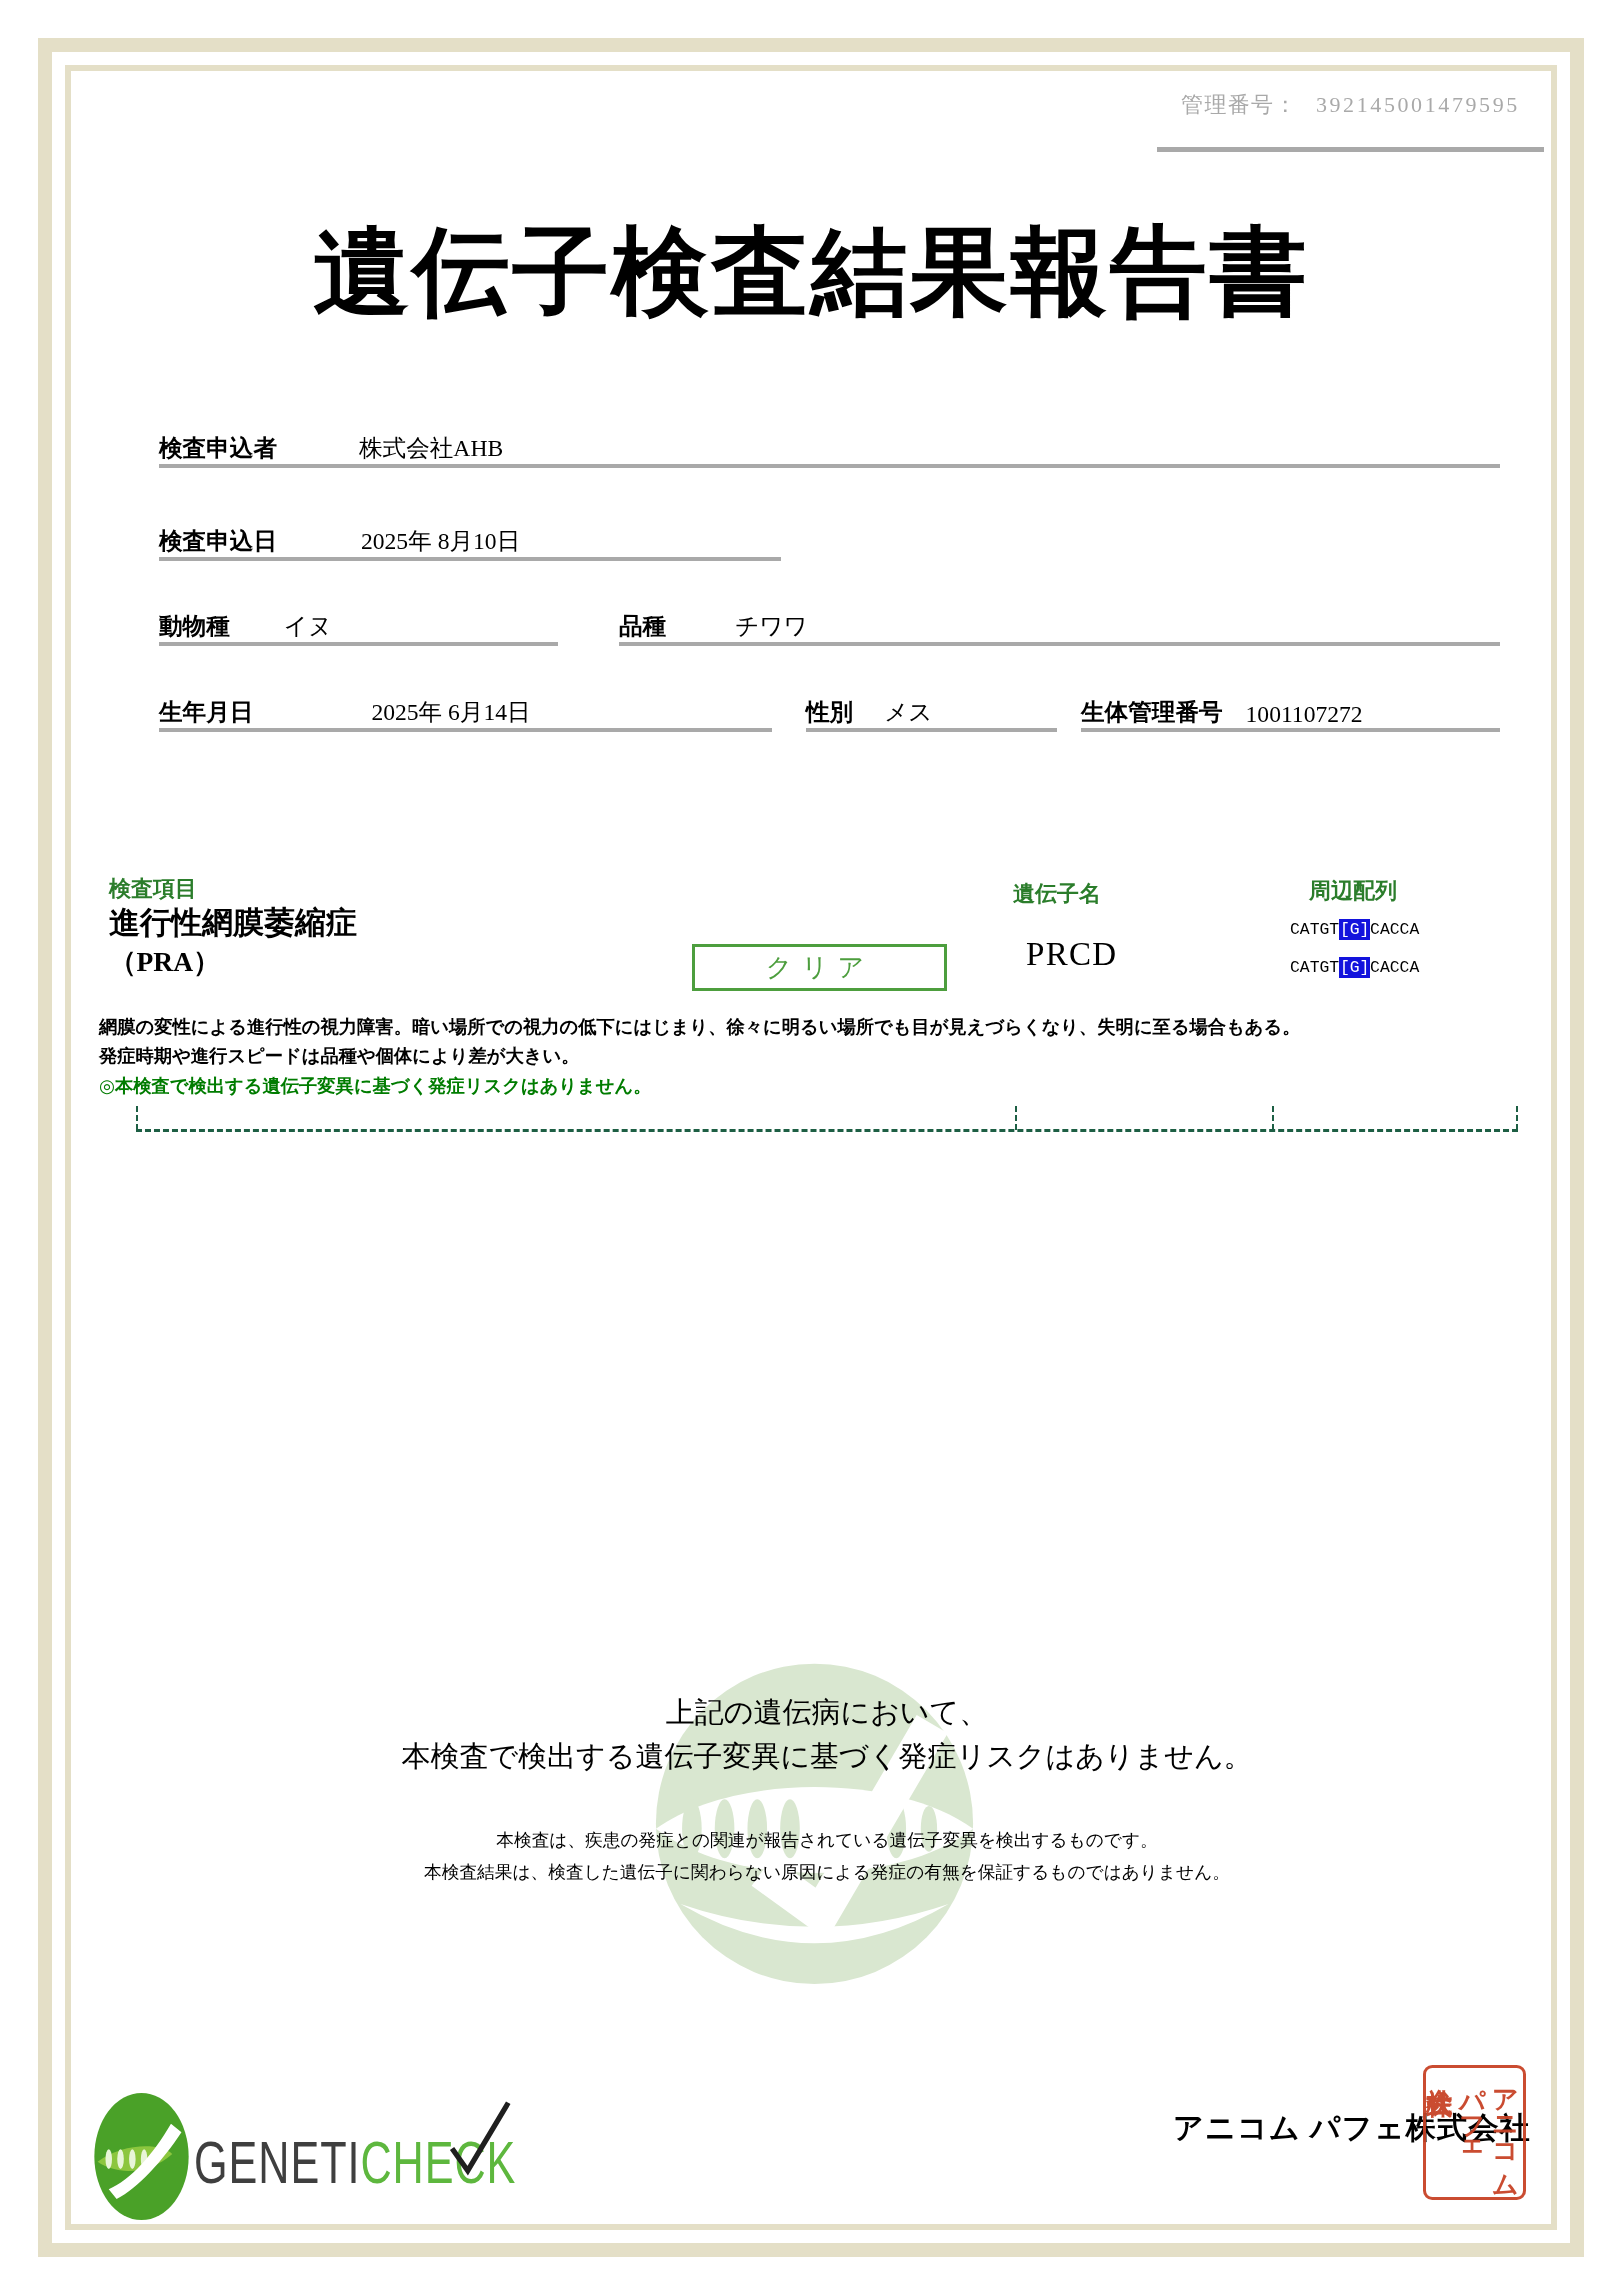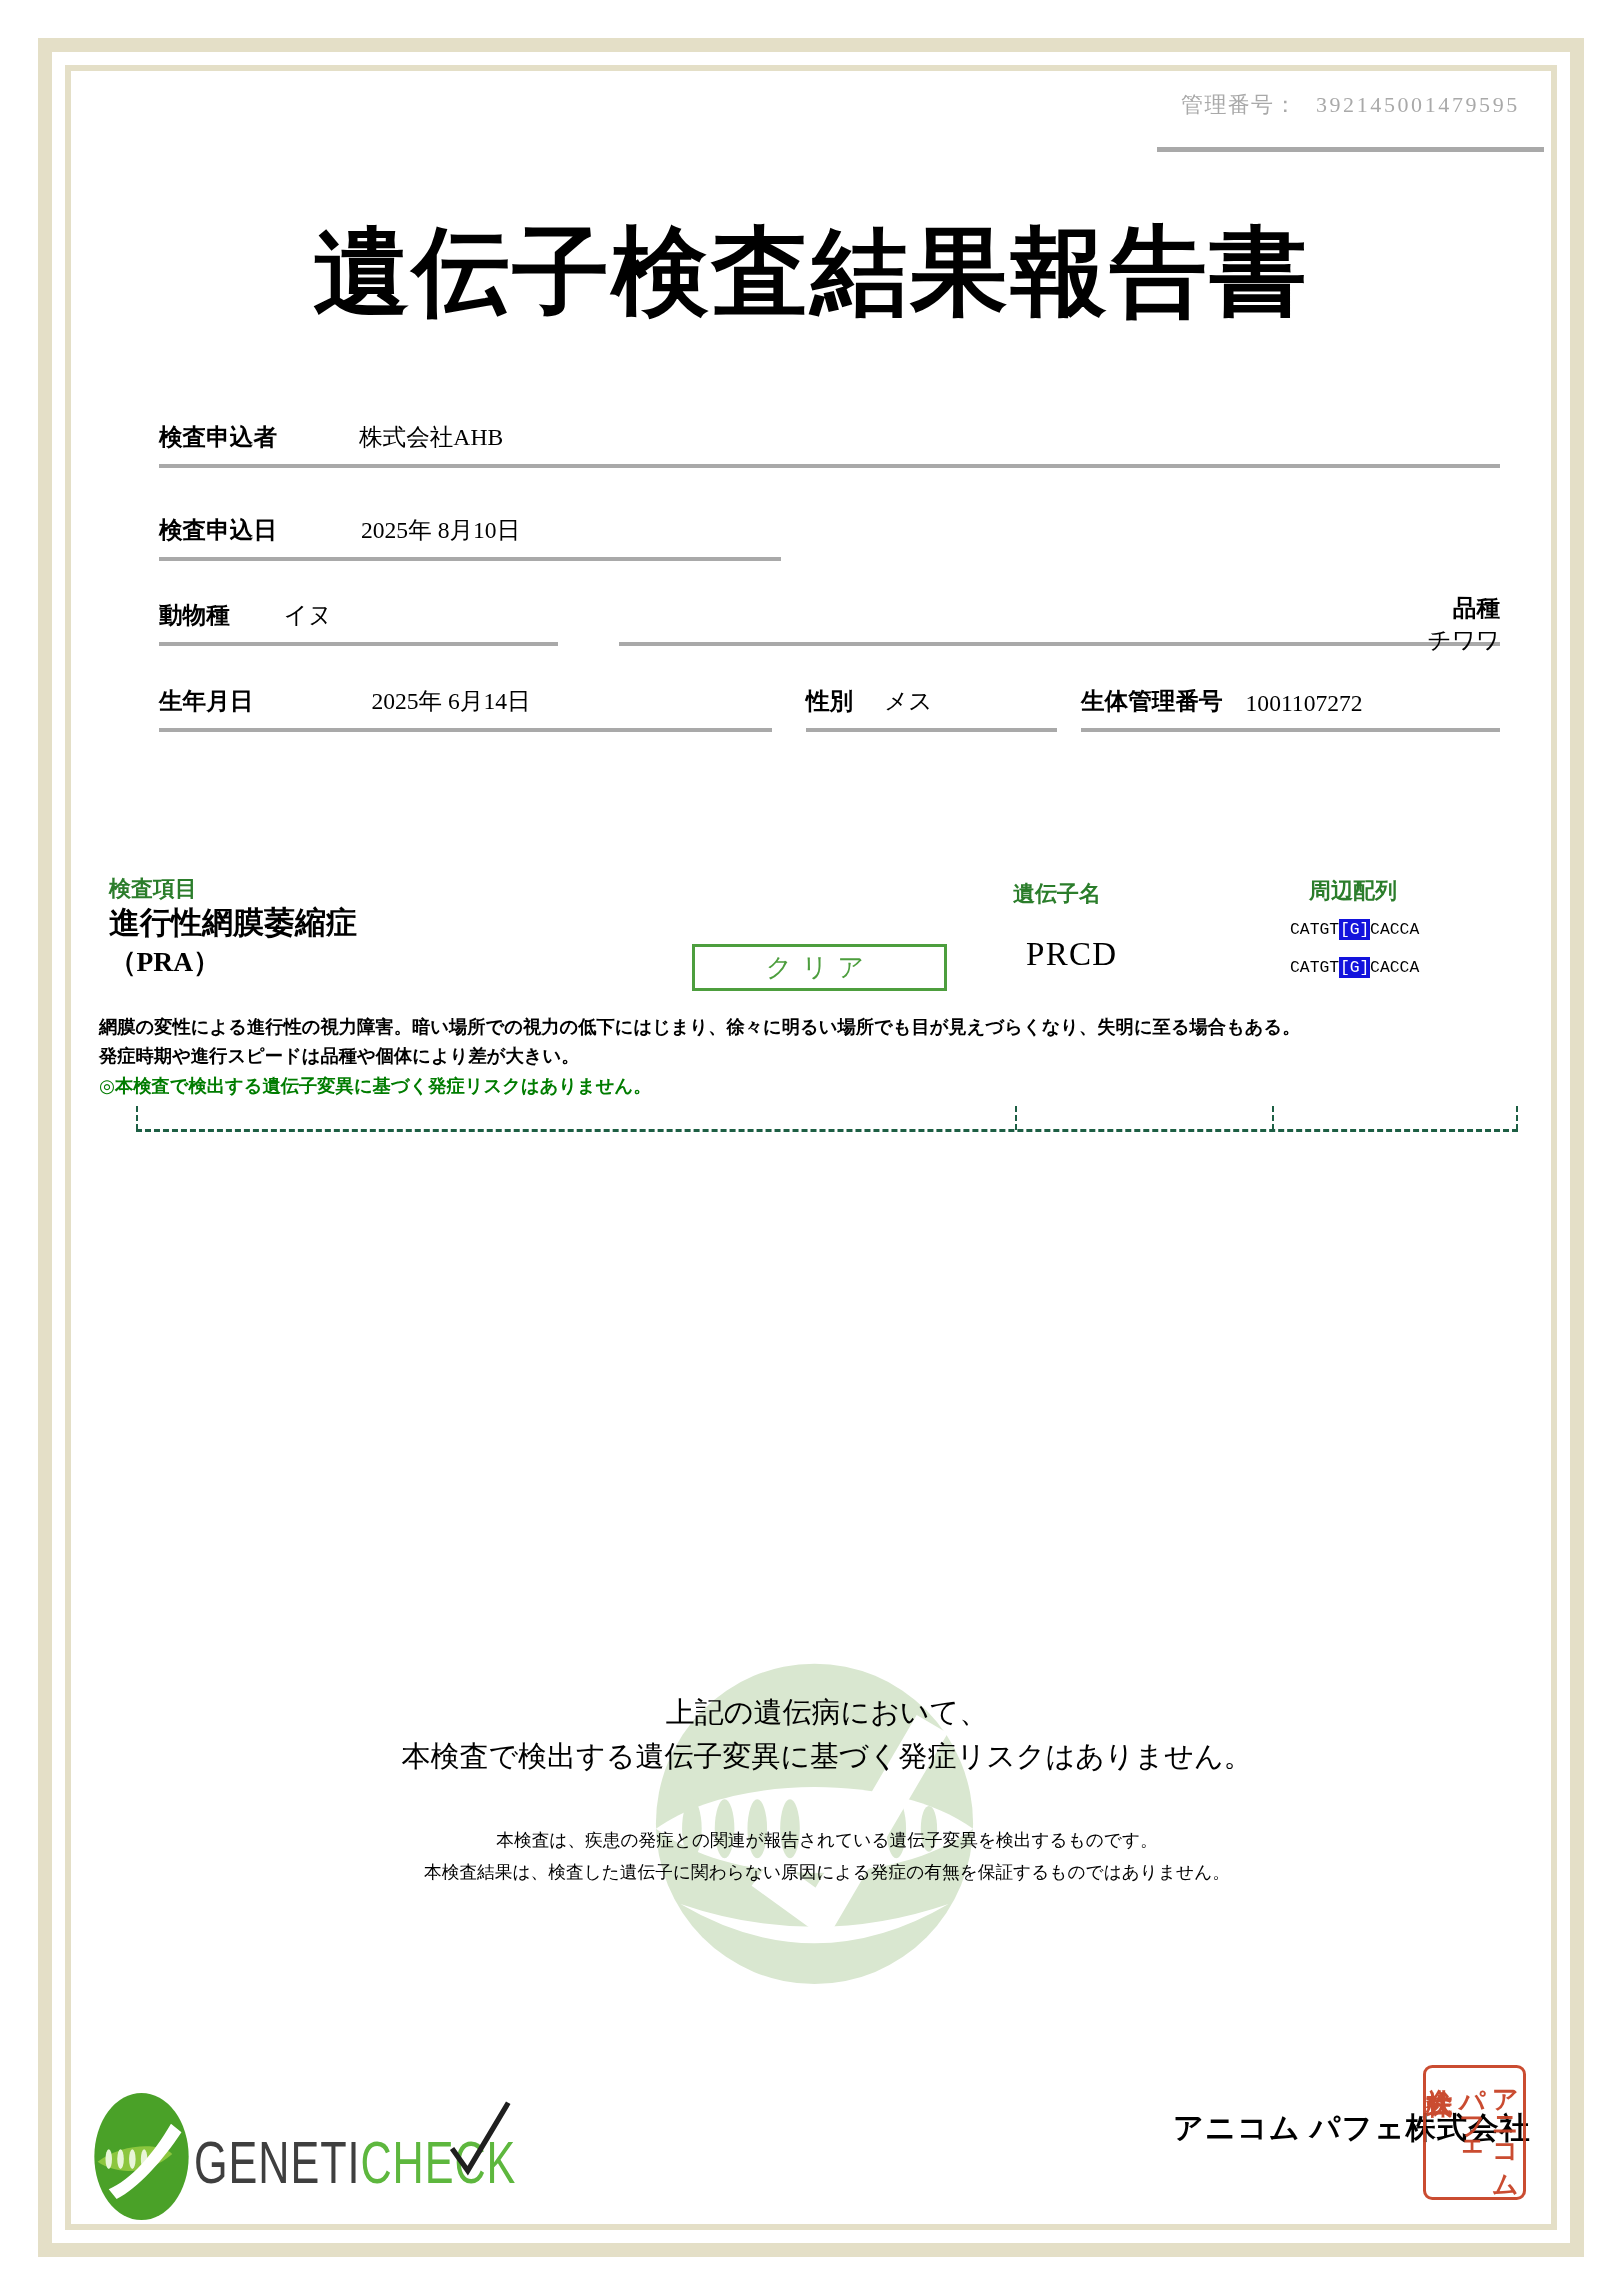--- a/index.html
+++ b/index.html
@@ -12,21 +12,21 @@
   
   .control-number{position:absolute;left:1157px;top:90px;width:387px;text-align:center;
     color:#a9a9a9;font-size:22px;letter-spacing:1.3px;border-bottom:5.2px solid #a9a9a9;padding-bottom:27px;}
   .control-number .cn-value{margin-left:18.3px;letter-spacing:2.6px;}
 
   .title{position:absolute;left:0;top:208px;width:100%;margin:0;text-align:center;
     font-size:97px;font-weight:700;letter-spacing:2.6px;}
 
   
   .frow{position:absolute;border-bottom:4.6px solid #a9a9a9;display:flex;align-items:flex-end;
-    padding-bottom:11px;box-sizing:border-box;}
+    padding-bottom:0;box-sizing:border-box;}
   .flabel{font-size:23.6px;font-weight:700;white-space:nowrap;}
   .fvalue{font-size:23.6px;white-space:nowrap;}
 
   
   .res-header{position:absolute;font-size:22px;font-weight:700;color:#2b7d2b;white-space:nowrap;}
   .disease{position:absolute;left:109px;top:903px;font-size:31px;font-weight:700;line-height:39px;white-space:nowrap;}
   .disease .abbr{font-size:27.5px;}
   .clear-box{position:absolute;left:692px;top:944px;width:255px;height:47px;border:3.3px solid #4d9e3e;
     box-sizing:border-box;color:#4d9e3e;font-size:26px;letter-spacing:9.2px;text-align:center;line-height:41px;}
   .gene-name{position:absolute;left:1026px;top:936px;font-size:33px;letter-spacing:1.3px;}
@@ -98,21 +98,21 @@
 
   <div class="frow" style="left:159px;top:506px;width:622px;height:55px;">
     <span class="flabel">検査申込日</span>
     <span class="fvalue" style="margin-left:84px;">2025年 8月10日</span>
   </div>
 
   <div class="frow" style="left:159px;top:592px;width:399px;height:54px;">
     <span class="flabel">動物種</span>
     <span class="fvalue" style="margin-left:54px;">イヌ</span>
   </div>
-  <div class="frow" style="left:619px;top:592px;width:881px;height:54px;flex-direction:column;">
+  <div class="frow" style="left:619px;top:592px;width:881px;height:54px;">
     <span class="flabel">品種</span>
     <span class="fvalue" style="margin-left:69px;">チワワ</span>
   </div>
 
   <div class="frow" style="left:159px;top:677px;width:613px;height:55px;">
     <span class="flabel">生年月日</span>
     <span class="fvalue" style="margin-left:118px;">2025年 6月14日</span>
   </div>
   <div class="frow" style="left:806px;top:677px;width:251px;height:55px;">
     <span class="flabel">性別</span>

